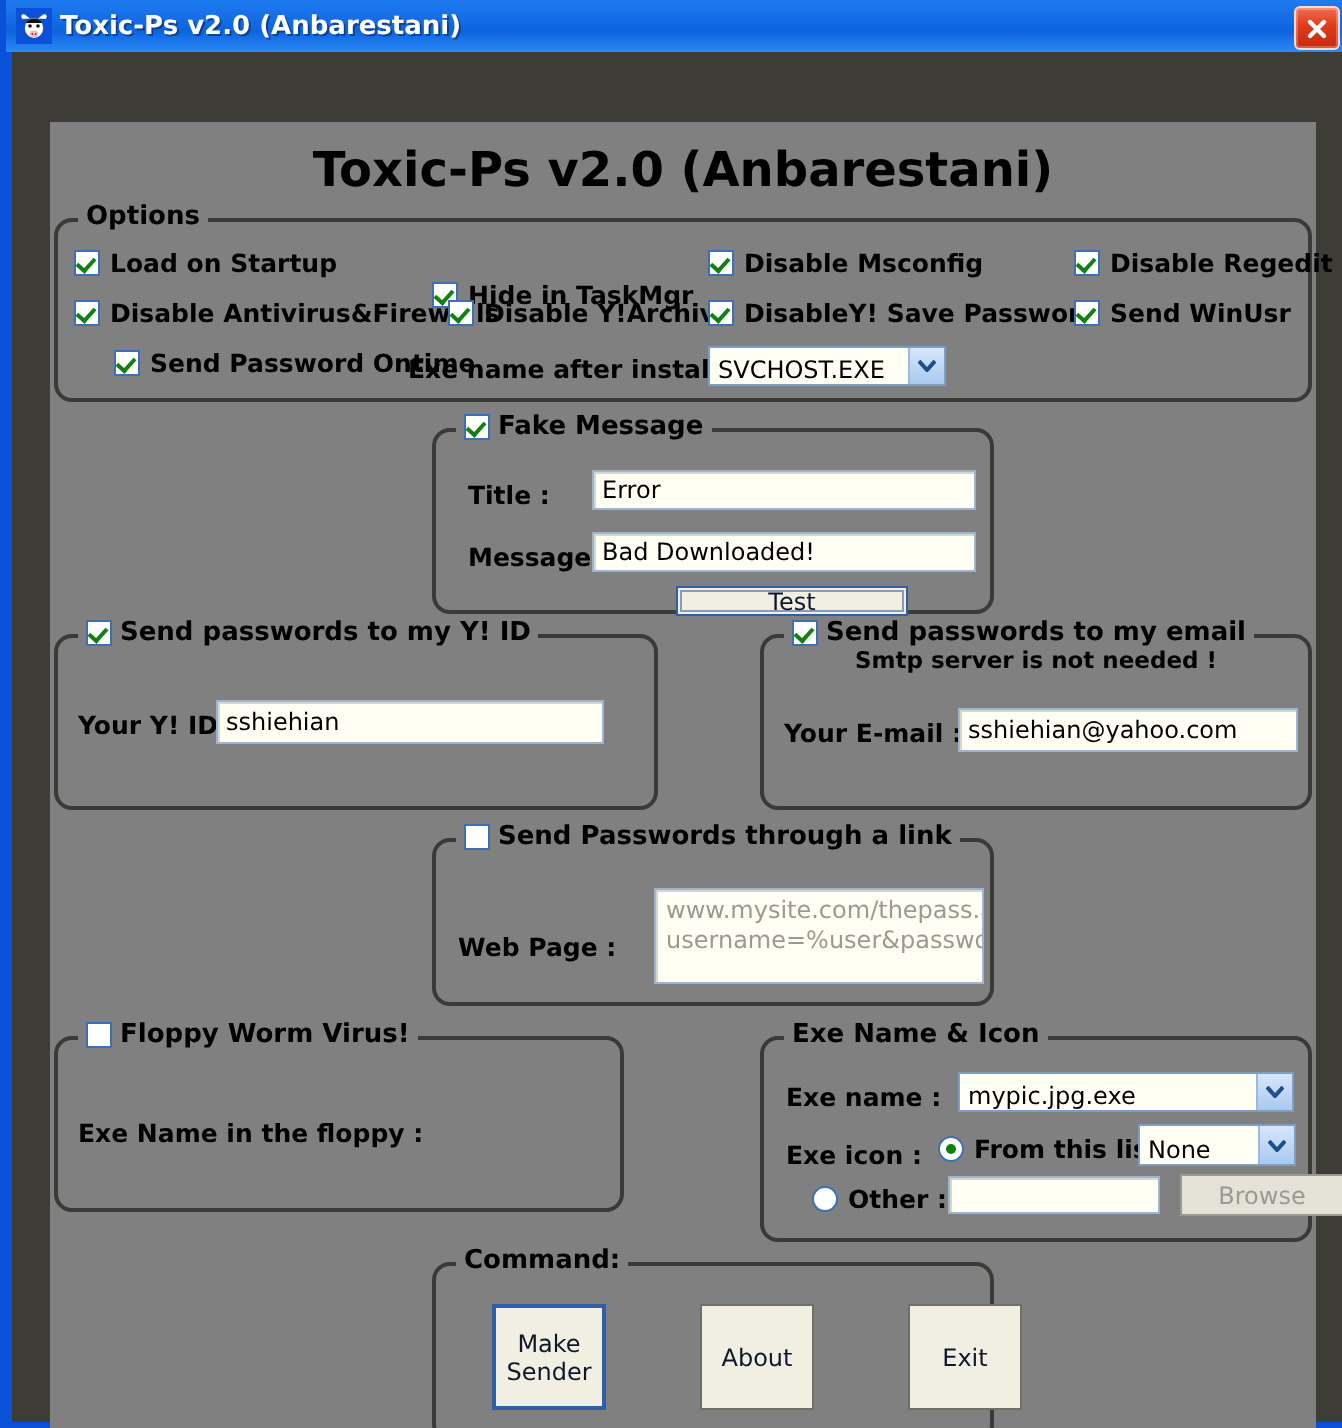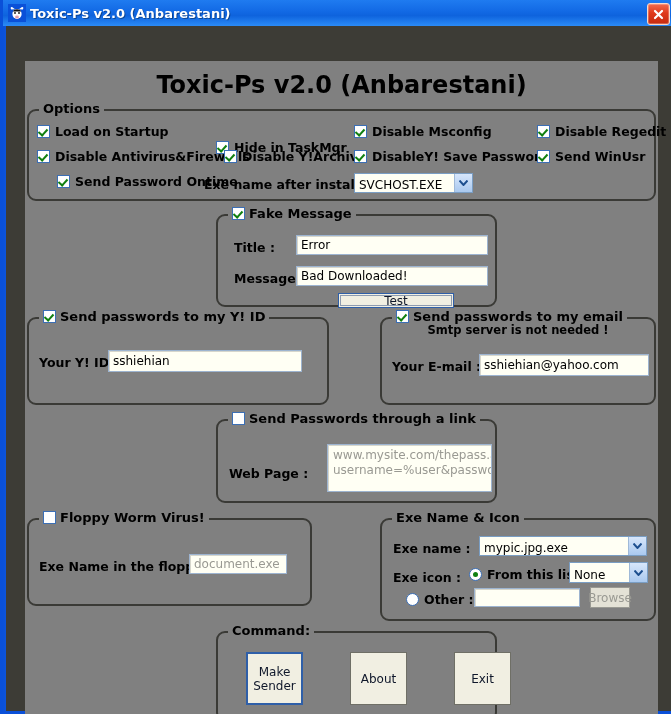--- a/index.html
+++ b/index.html
@@ -350,23 +350,20 @@
           <div>username=%user&amp;passwd=%pass</div>
         </div>
       </div>
 
       <div class="group" style="left:2px; top:457px; width:285px; height:88px;">
         <div class="group-title">
           <span class="cb"></span>
           <span>Floppy Worm Virus!</span>
         </div>
         <div class="lab" style="left:10px; top:39px;">Exe Name in the floppy :</div>
-        <div class="tb disabled" style="left:160px; top:34px; width:98px; height:20px;">
-          <span>document.exe</span>
-        </div>
       </div>
 
       <div class="group" style="left:355px; top:457px; width:276px; height:103px;">
         <div class="group-title">
           <span>Exe Name &amp; Icon</span>
         </div>
 
         <div class="lab" style="left:11px; top:21px;">Exe name :</div>
         <div class="combo" style="left:97px; top:16px; width:168px; height:20px;">
           <span class="val">mypic.jpg.exe</span>
@@ -395,21 +392,21 @@
 
         <div class="cb-row" style="left:24px; top:72px;">
           <span class="rb"></span>
           <span class="lbl">Other :</span>
         </div>
 
         <div class="tb" style="left:92px; top:68px; width:106px; height:19px;">
           <span></span>
         </div>
 
-        <div class="btn disabled" style="left:208px; top:67px; width:40px; height:21px;">Browse</div>
+        <div class="btn disabled" style="left:208px; top:67px; width:82px; height:21px;">Browse</div>
       </div>
 
       <div class="group" style="left:191px; top:570px; width:281px; height:90px;">
         <div class="group-title">
           <span>Command:</span>
         </div>
 
         <div class="btn focus" style="left:28px; top:19px; width:57px; height:53px; flex-direction:column;">
           <span>Make</span>
           <span>Sender</span>

